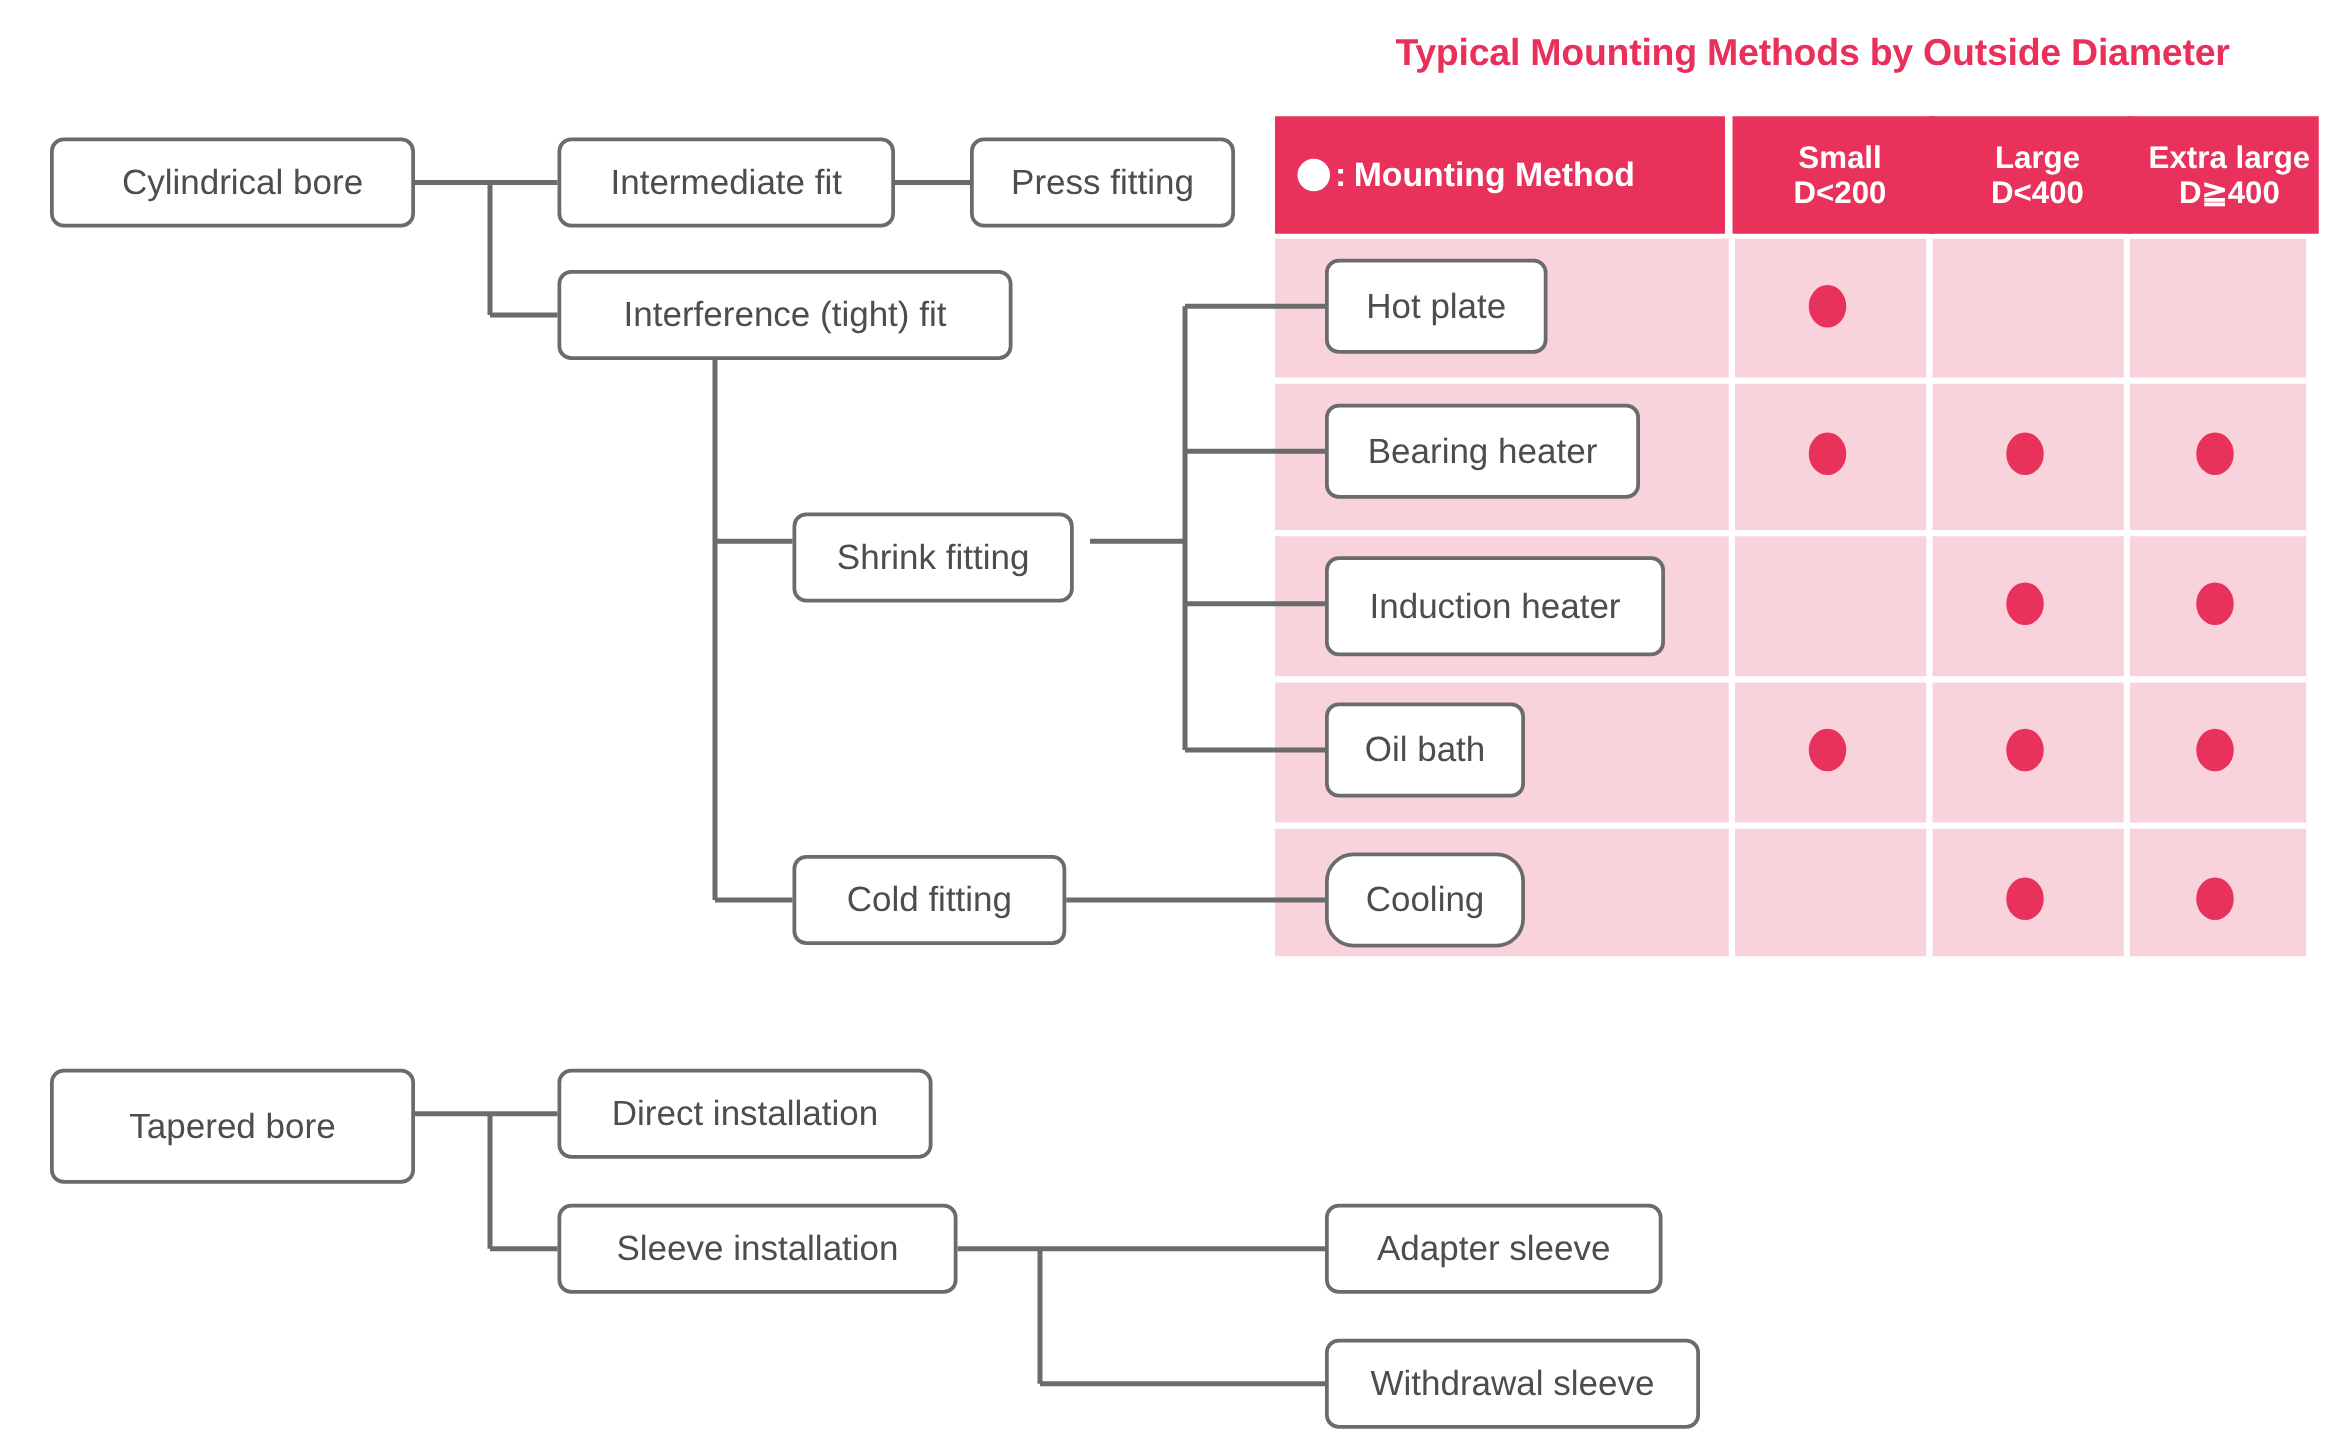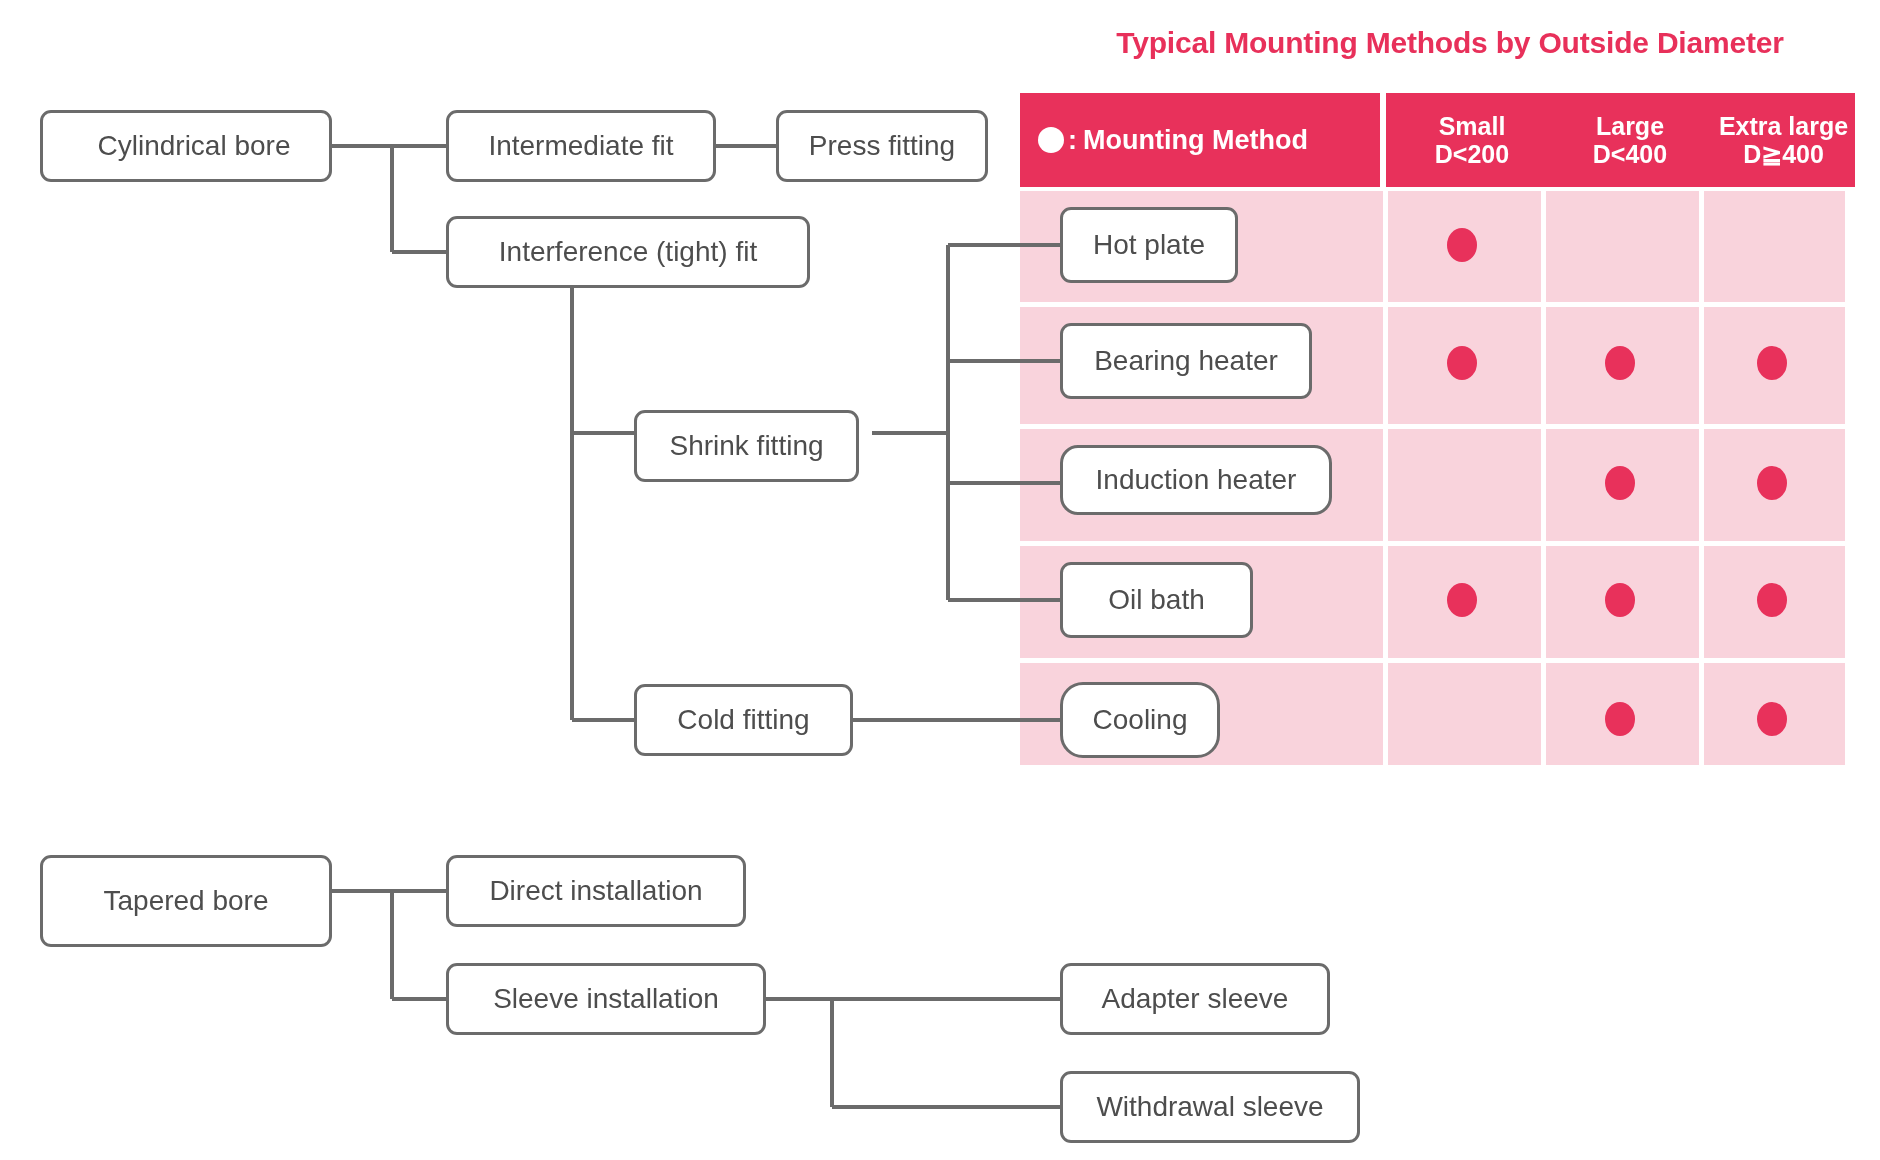--- a/index.html
+++ b/index.html
@@ -224,22 +224,22 @@
         <div class="cell-dot" style="left: 442px; top: 409px;"></div>
         <div class="cell-dot" style="left: 600px; top: 409px;"></div>
         <div class="cell-dot" style="left: 752px; top: 409px;"></div>
         <div class="cell-dot" style="left: 600px; top: 528px;"></div>
         <div class="cell-dot" style="left: 752px; top: 528px;"></div>
       </div>
   </div>
 
   <div class="node" style="left:1060px; top:207px; width:178px; height:76px;">Hot plate</div>
   <div class="node" style="left:1060px; top:323px; width:252px; height:76px;">Bearing heater</div>
-  <div class="node" style="left:1060px; top:445px; width:272px; height:70px;border-radius:18px;">Induction heater</div>
-  <div class="node" style="left:1060px; top:562px; width:193px; height:76px;">Oil bath</div>
+  <div class="node" style="left:1060px; top:445px; width:272px; height:80px;">Induction heater</div>
+  <div class="node" style="left:1060px; top:562px; width:160px; height:76px;">Oil bath</div>
   <div class="node" style="left:1060px; top:682px; width:160px; height:76px;border-radius:23px;">Cooling</div>
 
   <div class="node" style="left:40px;  top:110px; width:292px; height:72px;padding-left:16px;">Cylindrical bore</div>
   <div class="node" style="left:446px; top:110px; width:270px; height:72px;border-radius:11px;">Intermediate fit</div>
   <div class="node" style="left:776px; top:110px; width:212px; height:72px;">Press fitting</div>
   <div class="node" style="left:446px; top:216px; width:364px; height:72px;">Interference (tight) fit</div>
   <div class="node" style="left:634px; top:397px; width:225px; height:72px;margin-top:13px;">Shrink fitting</div>
   <div class="node" style="left:634px; top:684px; width:219px; height:72px;">Cold fitting</div>
 
   <div class="node" style="left:40px;   top:855px;  width:292px; height:92px;">Tapered bore</div>

